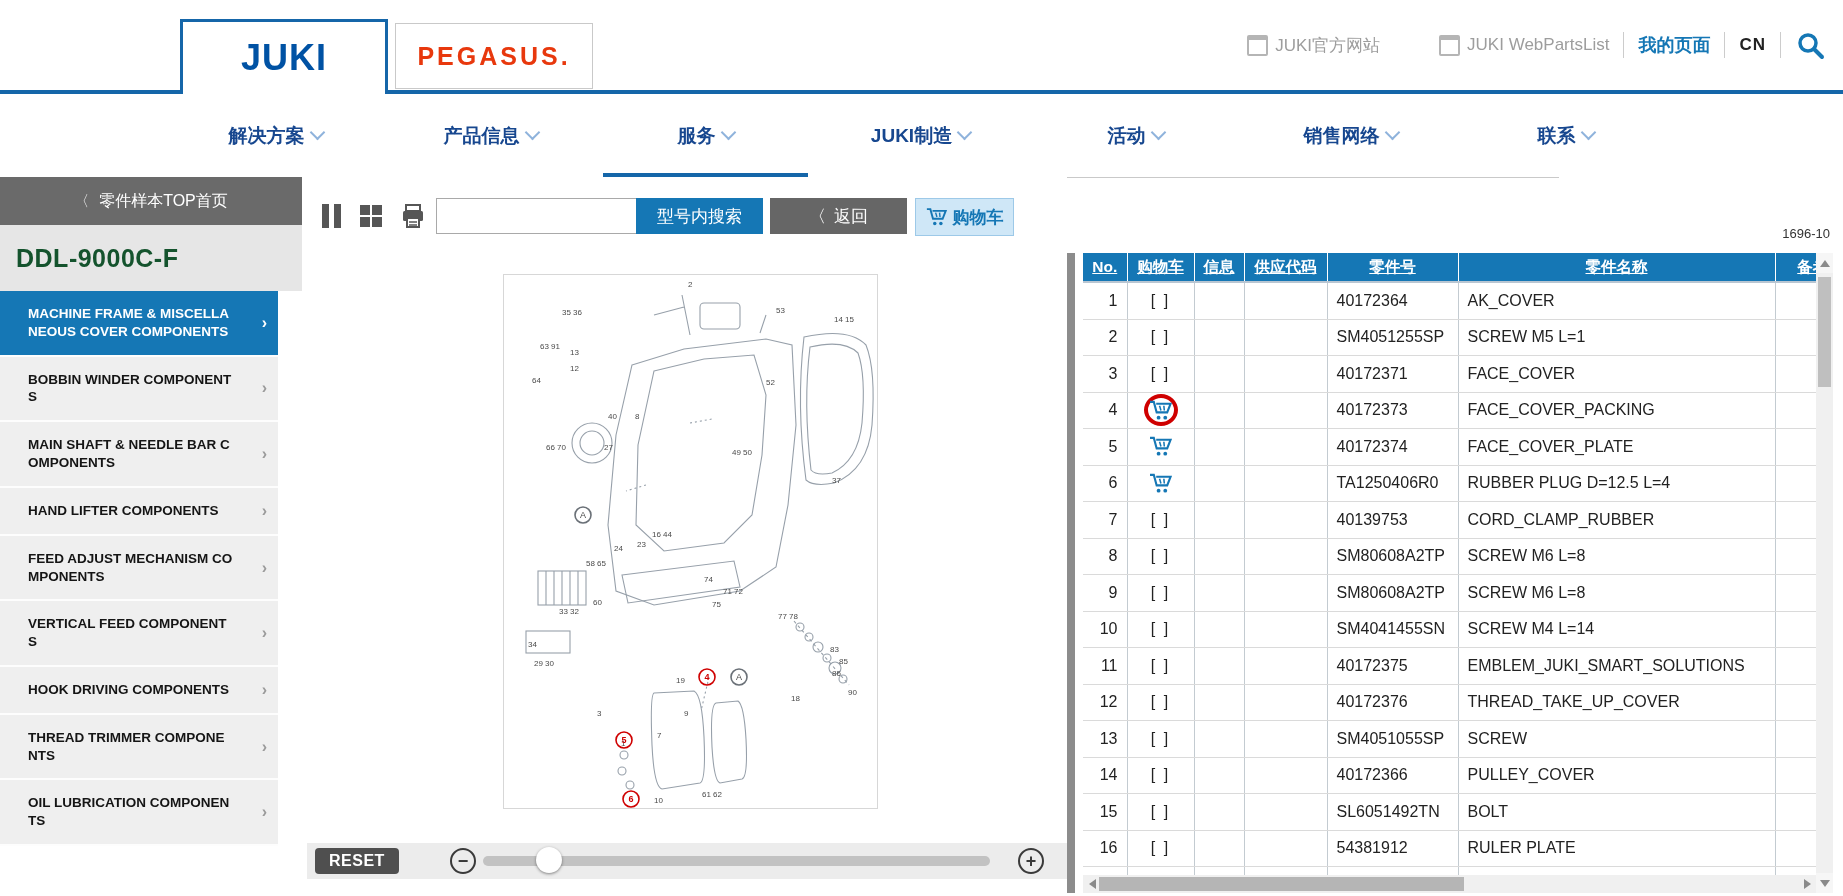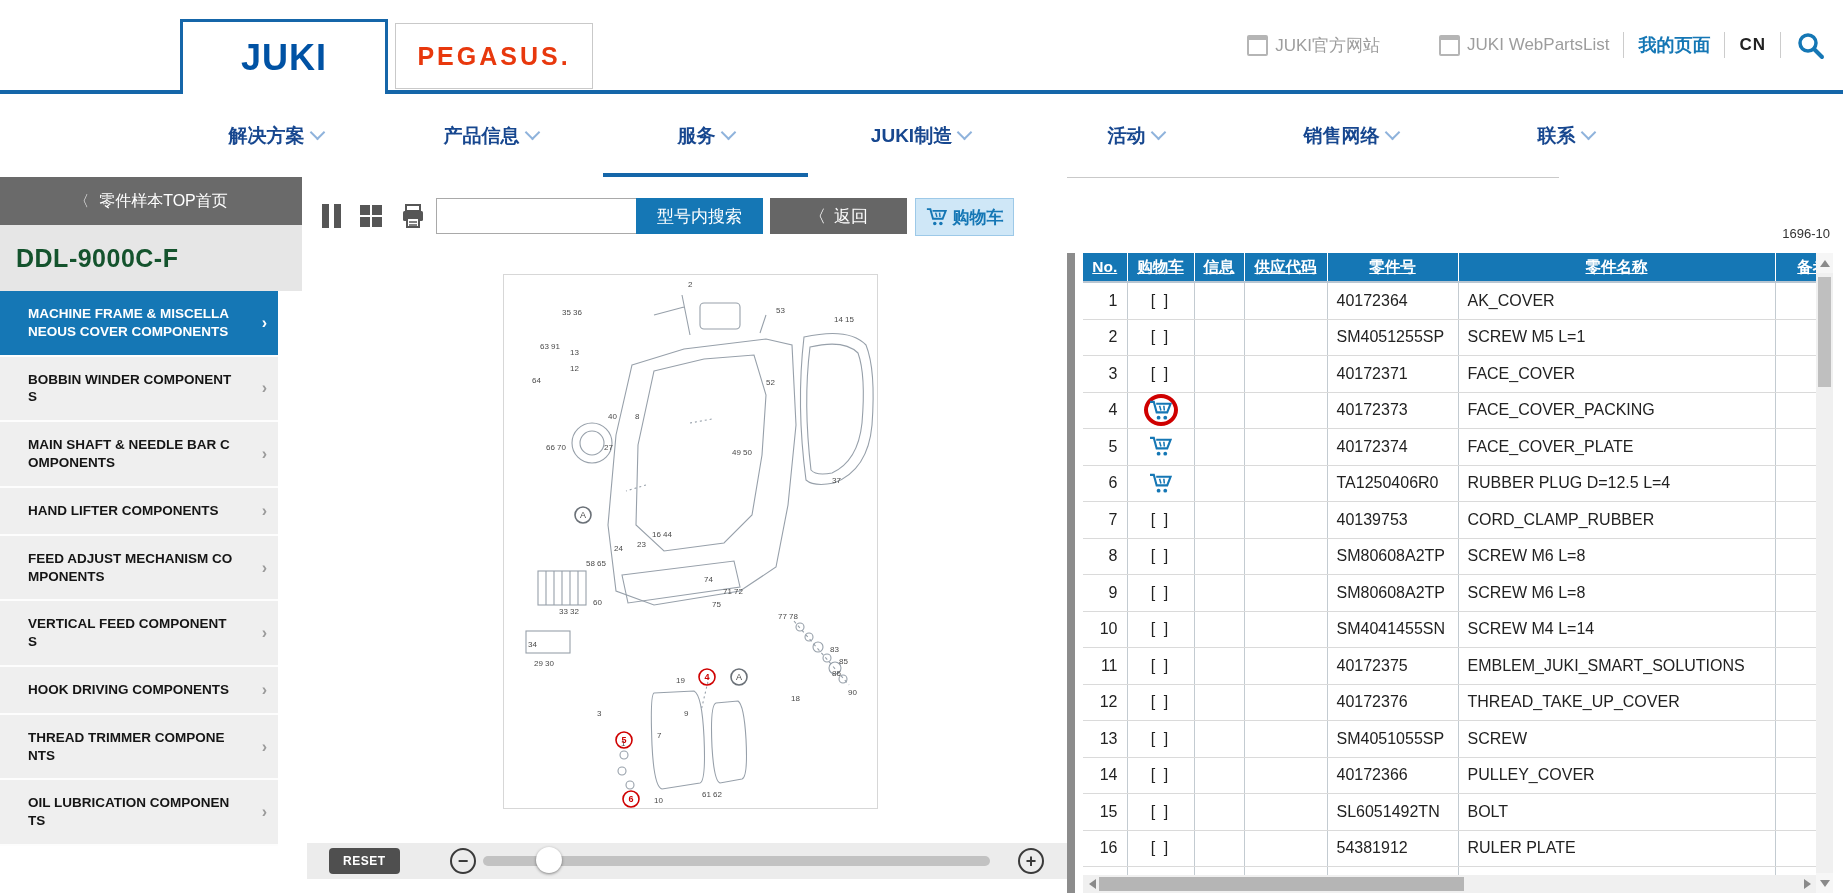--- a/index.html
+++ b/index.html
@@ -63,22 +63,22 @@
   #back-btn{position:absolute;left:468px;top:21px;width:137px;height:36px;background:#666;color:#fff;border:none;
             font-size:17px;cursor:pointer;display:flex;align-items:center;justify-content:center;gap:8px;font-family:inherit;}
   #cart-btn{position:absolute;left:613px;top:21px;width:99px;height:38px;background:#cfe7f7;border:1px solid #9dc9e8;
             box-sizing:border-box;color:#1577b5;font-size:17px;font-weight:bold;cursor:pointer;
             display:flex;align-items:center;justify-content:center;gap:6px;font-family:inherit;}
   #diagram-box{position:absolute;left:201px;top:97px;width:373px;height:533px;border:1px solid #d7d7d7;background:#fff;}
   #diagram-svg{width:373px;height:533px;}
   .callout{font-size:8px;fill:#4a4a4a;}
   
   #zoom-bar{position:absolute;left:5px;top:666px;width:760px;height:36px;background:#ececec;}
-  #reset-btn{position:absolute;left:22px;top:5px;height:26px;padding:0 14px;background:#4f4f4f;color:#fff;
-             border:none;border-radius:4px;font-size:12px;font-weight:bold;letter-spacing:.5px;cursor:pointer;font-family:inherit;}
+  #reset-btn{position:absolute;left:8px;top:5px;height:26px;padding:0 14px;background:#4f4f4f;color:#fff;
+             border:none;border-radius:4px;font-size:16px;font-weight:bold;letter-spacing:.5px;cursor:pointer;font-family:inherit;}
   .zoom-circle{position:absolute;top:5px;width:22px;height:22px;border:2.5px solid #3a3a3a;border-radius:50%;
                display:flex;align-items:center;justify-content:center;font-size:18px;font-weight:bold;color:#3a3a3a;
                line-height:1;cursor:pointer;background:#ececec;}
   #zoom-out{left:143px;}
   #zoom-in{left:711px;}
   #zoom-track{position:absolute;left:176px;top:13px;width:507px;height:10px;background:#c2c2c2;border-radius:5px;cursor:pointer;}
   #zoom-thumb{position:absolute;top:-9px;width:26px;height:26px;background:#fff;border-radius:50%;
               box-shadow:0 1px 3px rgba(0,0,0,.45);cursor:grab;}
 
   

